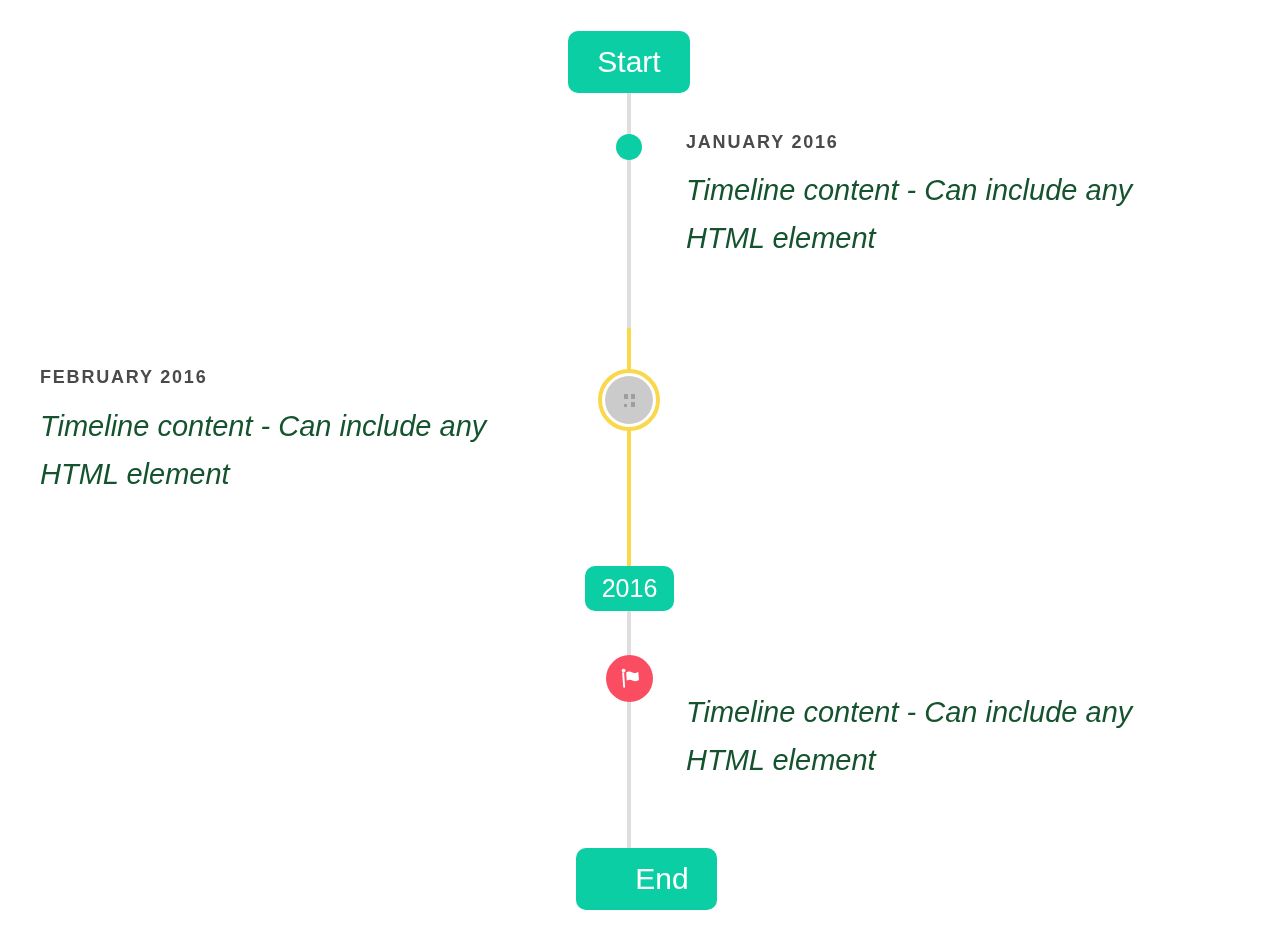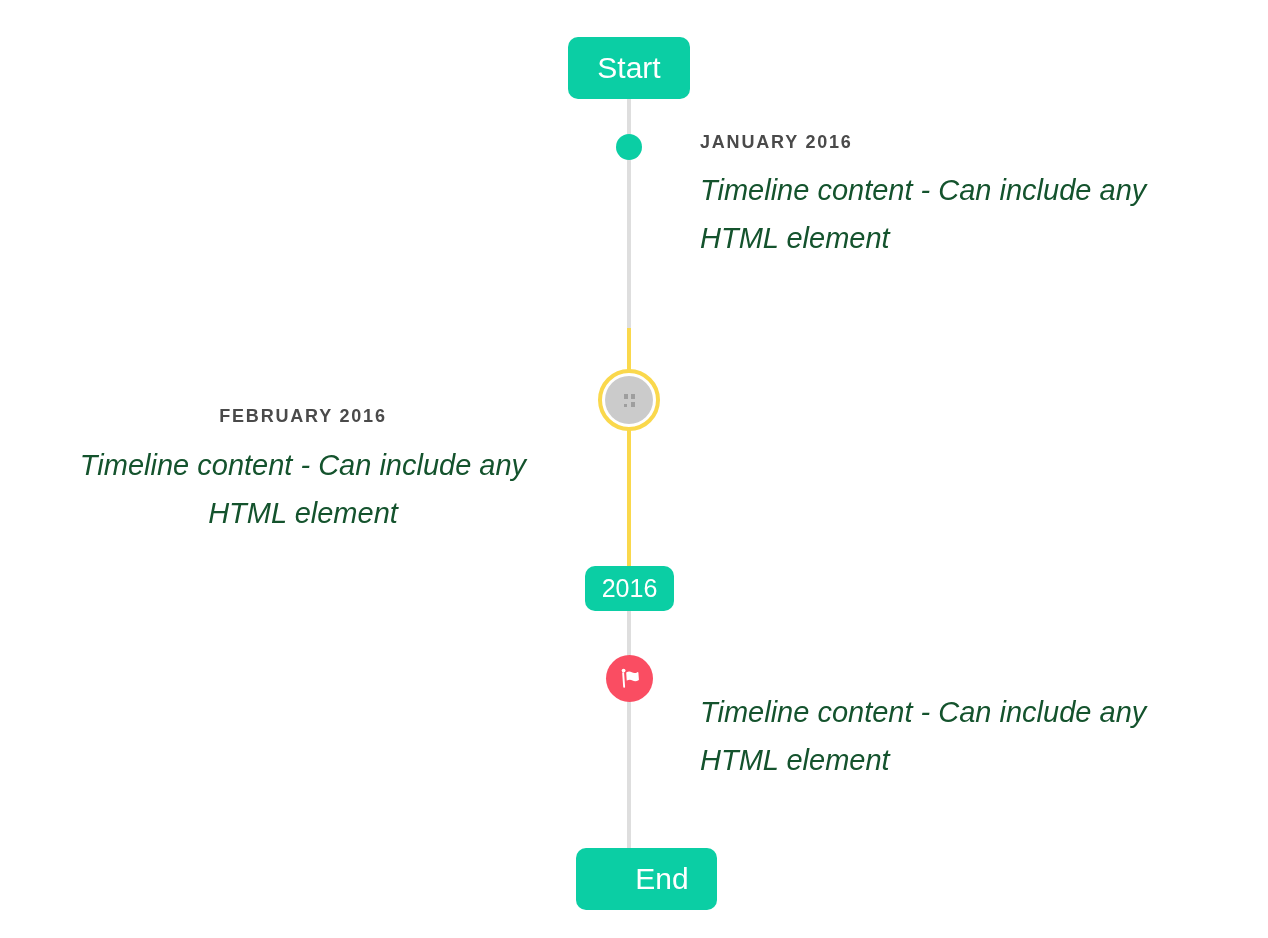--- a/index.html
+++ b/index.html
@@ -22,21 +22,21 @@
   .badge {
     position: absolute;
     background: #0BCEA4;
     color: #ffffff;
     display: flex;
     align-items: center;
     justify-content: center;
     border-radius: 10px;
     z-index: 3;
   }
-  .badge-start { left: 568px; top: 37px;  width: 122px; height: 62px; font-size: 30px; }
+  .badge-start { left: 568px; top: 31px;  width: 122px; height: 62px; font-size: 30px; }
   .badge-year  { left: 585px; top: 566px; width: 89px;  height: 45px; font-size: 25px; }
   .badge-end   { left: 576px; top: 848px; width: 110px; height: 62px; font-size: 30px; padding-left: 31px; }
 
   
   .marker { position: absolute; border-radius: 50%; z-index: 2; box-sizing: border-box; }
   .marker-dot {
     left: 616px; top: 134px; width: 26px; height: 26px;
     background: #0BCEA4;
   }
   .marker-img {
@@ -76,22 +76,22 @@
     z-index: 1;
   }
   .item-content {
     position: absolute;
     font-size: 29px;
     color: #14532d;
     line-height: 48px;
     z-index: 1;
     font-style: italic;
   }
-  .side-right { left: 700px; width: 530px; text-align: left; }
-  .side-left  { left: 40px;  width: 526px; text-align: center; margin-top: 39px; }
+  .side-right { left: 686px; width: 530px; text-align: left; }
+  .side-left  { left: 40px;  width: 526px; text-align: left; }
 
   .label-jan   { top: 131px; }
   .content-jan { top: 166px; }
   .label-feb   { top: 366px; }
   .content-feb { top: 402px; }
   .label-mar   { top: 652px; }
   .content-mar { top: 688px; }
 </style>
 </head>
 <body>

